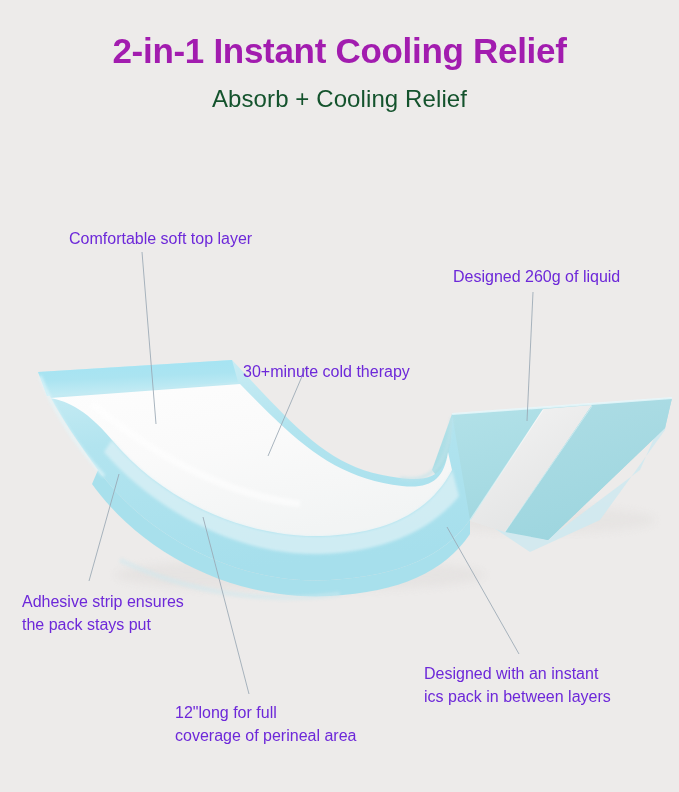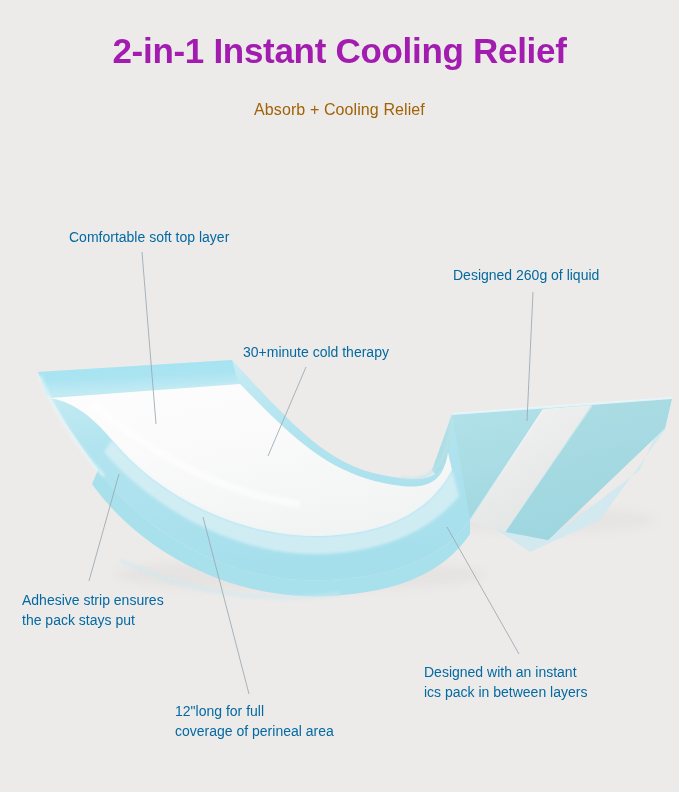--- a/index.html
+++ b/index.html
@@ -32,49 +32,49 @@
   .title {
     margin: 0;
     padding-top: 33px;
     font-size: 35px;
     font-weight: 700;
     line-height: 1.05;
     color: #a21caf;
     letter-spacing: -0.3px;
   }
   .subtitle {
-    margin: 16px;
+    margin: 0;
     padding-top: 15px;
-    font-size: 16px;
+    font-size: 24px;
     font-weight: 400;
-    color: #a16207;
+    color: #14532d;
     letter-spacing: 0.1px;
   }
 
   
   .art {
     position: absolute;
     left: 0;
     top: 0;
     width: 679px;
     height: 792px;
     pointer-events: none;
   }
 
   
   .callout {
     position: absolute;
-    font-size: 14px;
+    font-size: 16px;
     line-height: 1.42;
-    color: #0369a1;
+    color: #6d28d9;
     white-space: pre-line;
   }
   .c-top-layer   { left: 69px;  top: 228px; }
   .c-absorbs     { left: 453px; top: 266px; }
-  .c-cold        { left: 243px; top: 343px; }
+  .c-cold        { left: 243px; top: 361px; }
   .c-adhesive    { left: 22px;  top: 591px; }
   .c-icepack     { left: 424px; top: 663px; }
   .c-length      { left: 175px; top: 702px; }
 </style>
 </head>
 <body>
 
 <div id="page">
 
   <div class="header">

